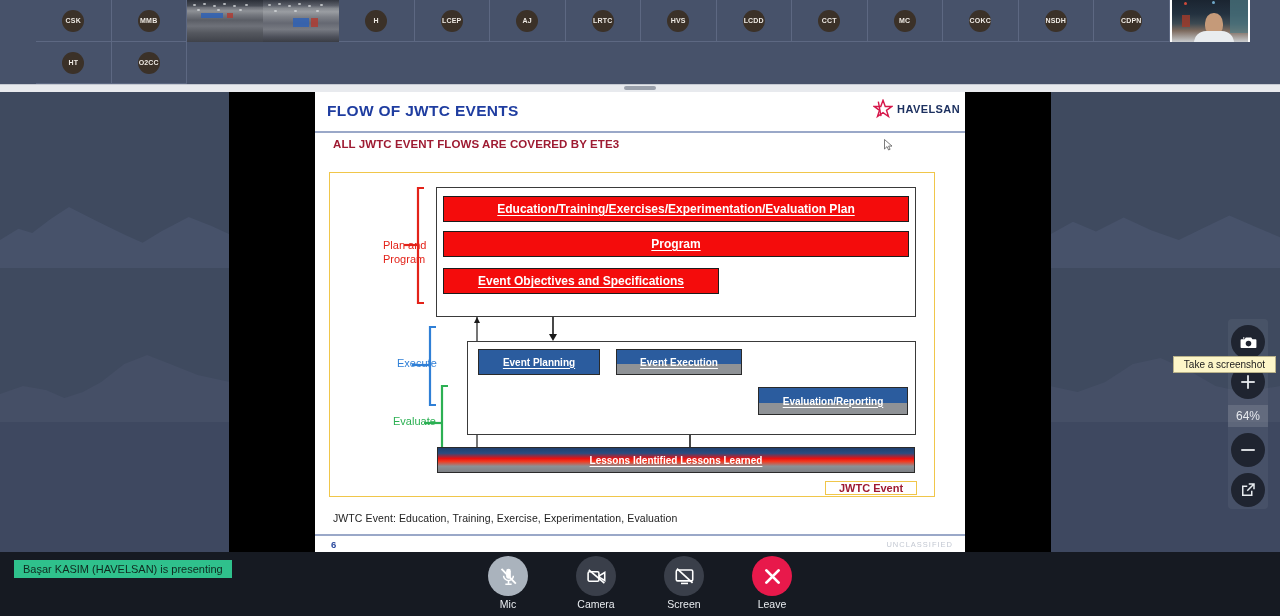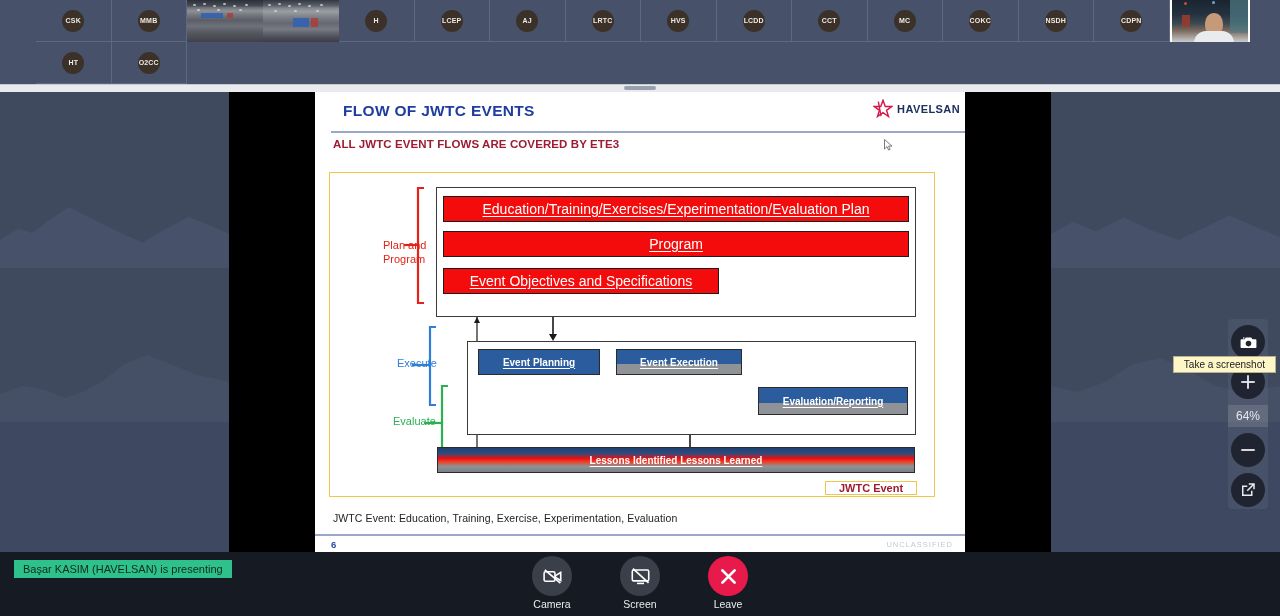--- a/index.html
+++ b/index.html
@@ -108,21 +108,21 @@
     clip-path: polygon(0 44%, 12% 50%, 24% 40%, 36% 22%, 48% 16%, 60% 28%, 72% 44%, 84% 50%, 100% 44%, 100% 100%, 0 100%);
   }
   .mr3 { position:absolute; right:0; top:330px; width:230px; height:130px; background:#3e4860; }
 
   #share-frame {
     position:absolute; left:229px; top:0; width:822px; height:460px; background:#000;
   }
   
   #slide {
     position:absolute; left:86px; top:0; width:650px; height:460px;
-    background:#ffffff; overflow:hidden;padding-left:16px;
+    background:#ffffff; overflow:hidden;
   }
   #slide-head { position:relative; height:40px; }
   #slide-title {
     position:absolute; left:12px; top:10px;
     font-size:15.5px; font-weight:700; color:#1f3da0; letter-spacing:.3px;
   }
   #logo { position:absolute; right:5px; top:7px; display:flex; align-items:center; gap:4px; }
   #logo-star { width:20px; height:20px; }
   #logo-text { font-size:11px; font-weight:700; color:#1d3160; letter-spacing:.4px; }
   #head-rule { position:absolute; left:0; top:39px; width:650px; height:2px; background:#9aa8c8; }
@@ -147,21 +147,21 @@
   #box-plan {
     position:absolute; left:106px; top:14px; width:480px; height:130px;
     border:1.2px solid #3a3a3a; background:#fff;
   }
   .redbar {
     position:absolute; left:6px; height:26px; background:#f40c0c;
     border:1.2px solid #1c1c1c;
     display:flex; align-items:center; justify-content:center;
   }
   .redbar span {
-    color:#ffffff; font-size:14px; font-weight:400;
+    color:#ffffff; font-size:12px; font-weight:700;
     text-decoration:underline; text-underline-offset:1.5px;
   }
   #bar1 { top:8px; width:466px; }
   #bar2 { top:43px; width:466px; }
   #bar3 { top:80px; width:276px; }
 
   #box-exec {
     position:absolute; left:137px; top:168px; width:449px; height:94px;
     border:1.2px solid #3a3a3a; background:#fff;
   }
@@ -490,20 +490,32 @@
           <path d="M13 3 h8 v8 h-2 V6.4 l-7.3 7.3 -1.4 -1.4 L17.6 5 H13 z" fill="#e8ebef"></path>
         </svg>
       </div>
     </div>
     <div id="tooltip">Take a screenshot</div>
   </div>
 
   <div id="bottombar">
     <div id="controls">
 
+      <div class="ctrl">
+        <div class="ctrl-circle c-mic">
+          <svg width="21" height="21" viewBox="0 0 24 24">
+            <path d="M12 3.2 a2.7 2.7 0 0 1 2.7 2.7 v6 a2.7 2.7 0 0 1 -5.4 0 v-6 A2.7 2.7 0 0 1 12 3.2 z" fill="#ffffff"></path>
+            <path d="M6.4 11 a5.6 5.6 0 0 0 11.2 0" fill="none" stroke="#ffffff" stroke-width="1.7"></path>
+            <rect x="11.1" y="16.4" width="1.8" height="4" fill="#ffffff"></rect>
+            <rect x="8.4" y="20" width="7.2" height="1.7" fill="#ffffff"></rect>
+            <path d="M4 3.4 L20.4 20.2" stroke="#ffffff" stroke-width="2.1" fill="none"></path>
+          </svg>
+        </div>
+        <div class="ctrl-label">Mic</div>
+      </div>
 
       <div class="ctrl">
         <div class="ctrl-circle c-cam">
           <svg width="21" height="21" viewBox="0 0 24 24">
             <rect x="2.4" y="6.6" width="12.4" height="10.8" rx="1.6" fill="none" stroke="#ffffff" stroke-width="1.8"></rect>
             <path d="M15.4 11 L21.4 7.4 v9.2 L15.4 13 z" fill="none" stroke="#ffffff" stroke-width="1.8"></path>
             <path d="M3.2 4.4 L21 19.6" stroke="#ffffff" stroke-width="2" fill="none"></path>
           </svg>
         </div>
         <div class="ctrl-label">Camera</div>

